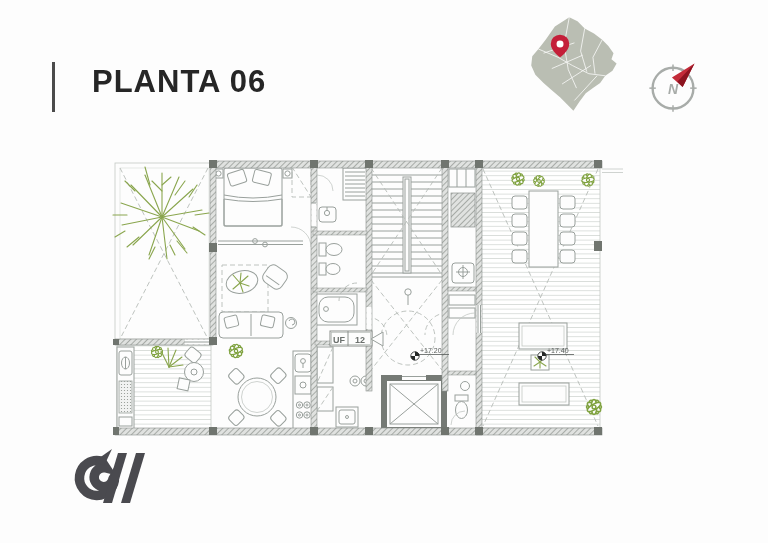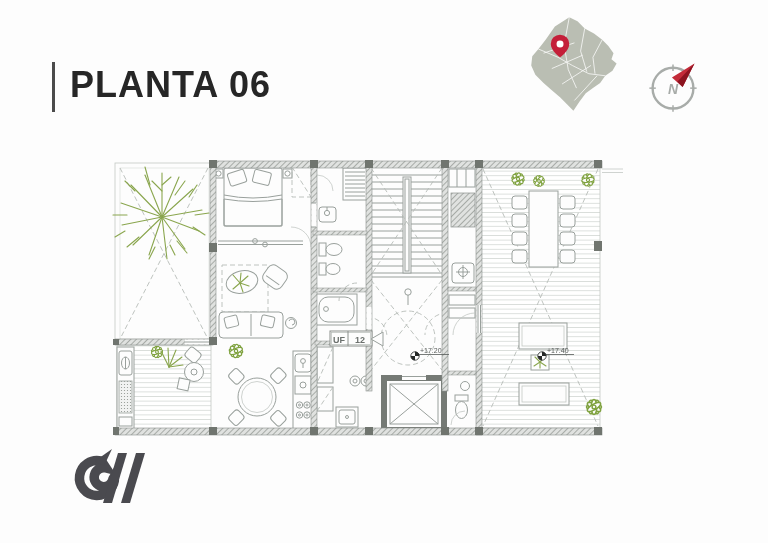--- a/index.html
+++ b/index.html
@@ -1,19 +1,19 @@
 <!DOCTYPE html>
 <html><head>
 <meta charset="utf-8">
 <style>
   html,body{margin:0;padding:0;background:#ffffff;}
   .slide{position:relative;width:768px;height:543px;background:#fdfdfd;overflow:hidden;
          font-family:"Liberation Sans",sans-serif;}
   .title-bar{position:absolute;left:52px;top:62px;width:3px;height:50px;background:#4b4b4b;}
-  .page-title{position:absolute;left:70px;top:64px;margin:0;font-size:36px;font-weight:bold;
+  .page-title{position:absolute;left:92px;top:64px;margin:0;font-size:31px;font-weight:bold;
               letter-spacing:1px;color:#262626;}
   .map-svg{position:absolute;left:523px;top:12px;width:108px;height:108px;}
   .compass-svg{position:absolute;left:644px;top:57px;width:58px;height:58px;}
   .plan-svg{position:absolute;left:105px;top:155px;width:525px;height:290px;}
   .logo-svg{position:absolute;left:70px;top:446px;width:88px;height:58px;}
   
   .ln{fill:none;stroke:#99a09c;stroke-width:1;}
   .f{fill:#fdfdfd;stroke:#99a09c;stroke-width:1;}
   .lt{fill:none;stroke:#c3c8c4;stroke-width:.8;}
   .ds{fill:none;stroke:#b7bcb8;stroke-width:.9;stroke-dasharray:5 3;}

